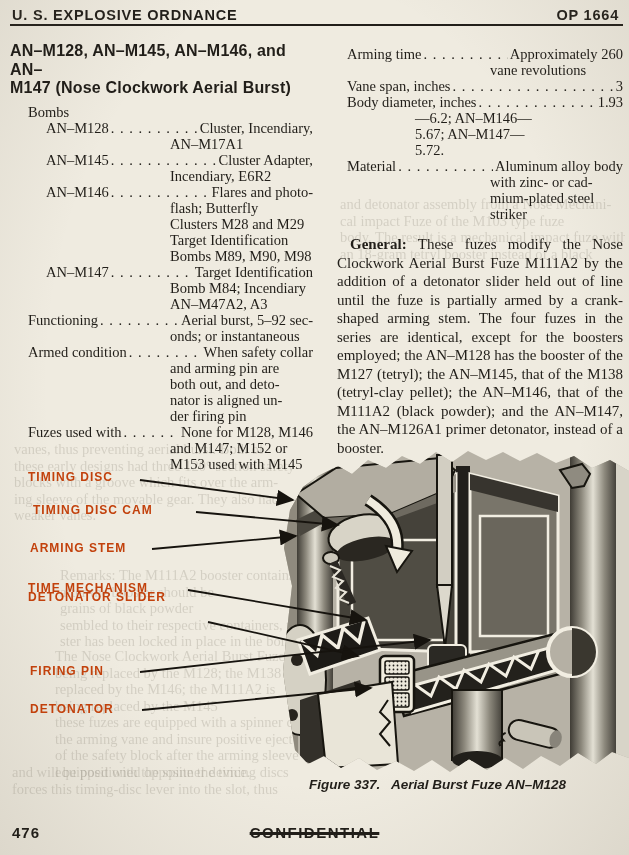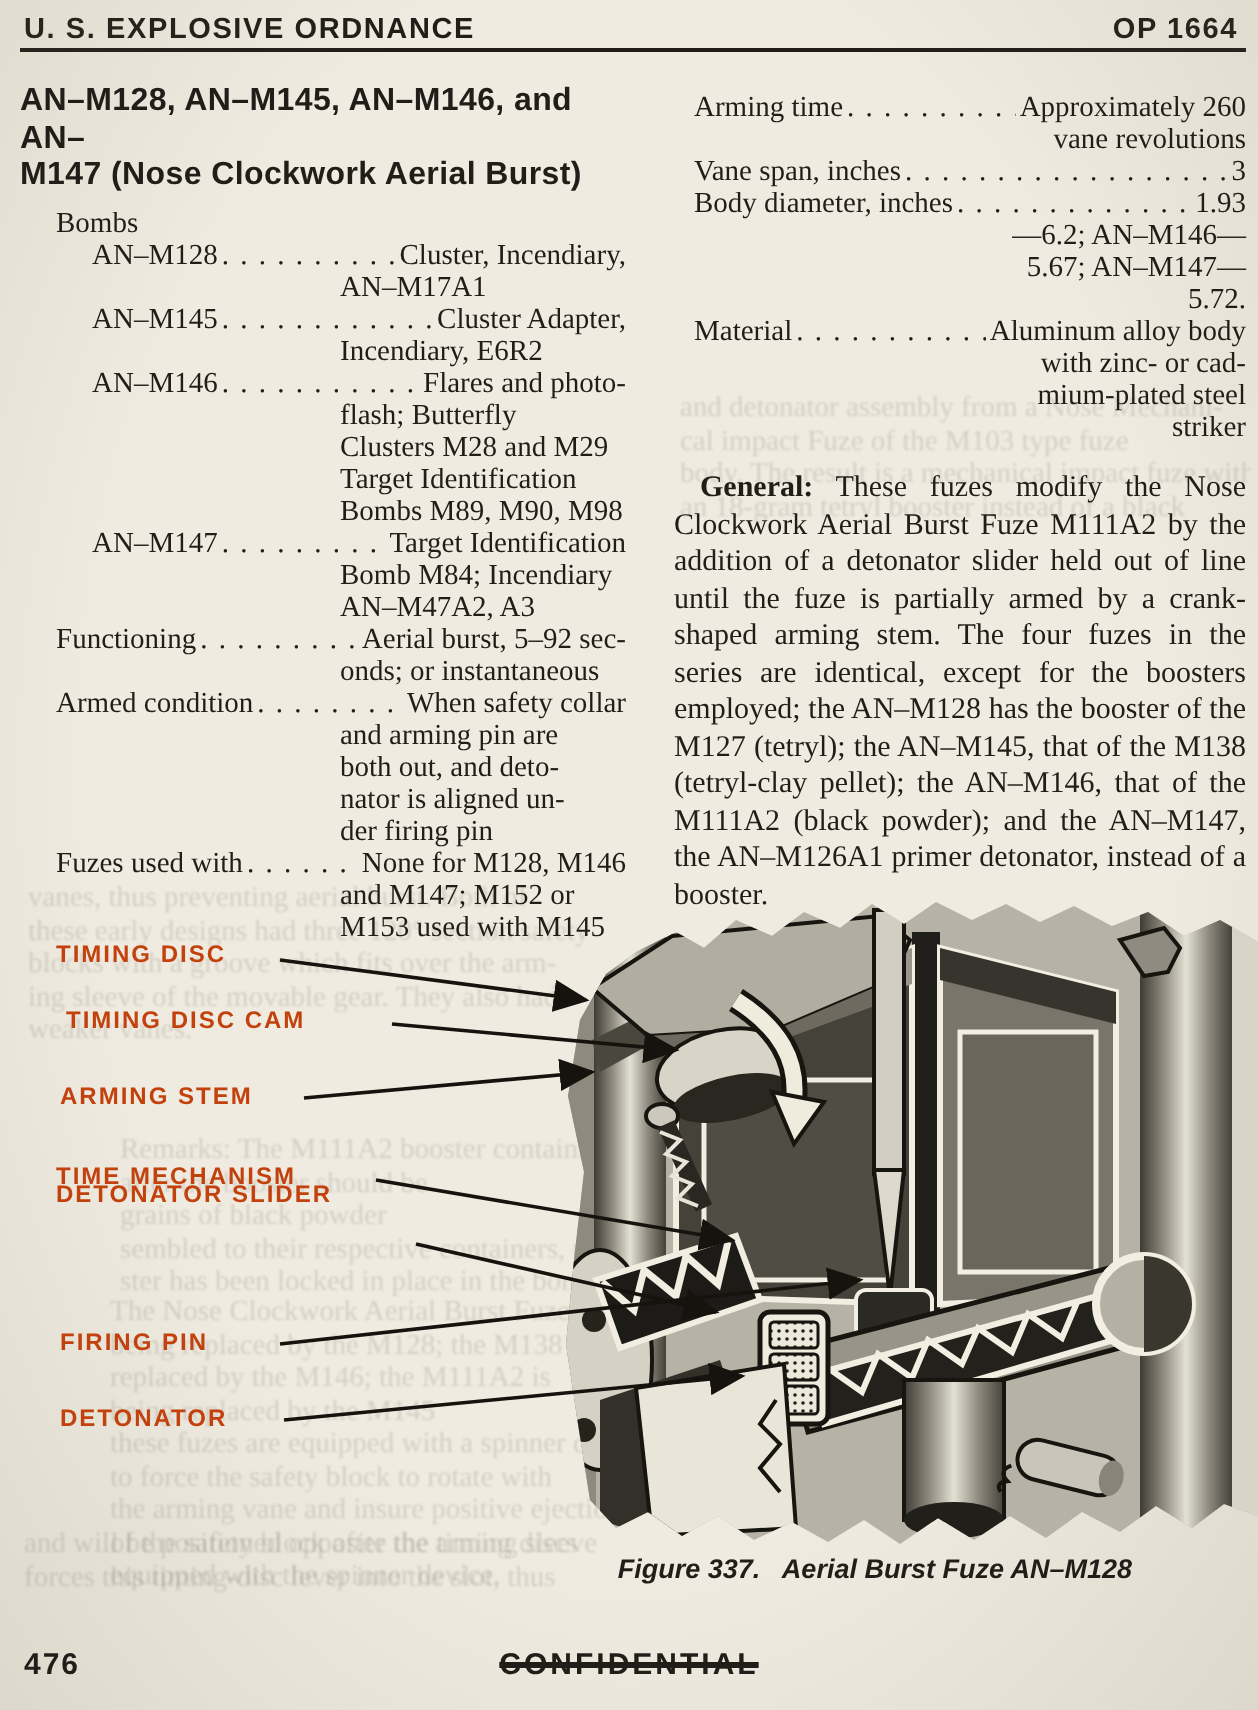--- a/index.html
+++ b/index.html
@@ -68,21 +68,20 @@
         <div>grains of black powder</div>
         <div>sembled to their respective containers, until the</div>
         <div>ster has been locked in place in the bomb</div>
       </div>
       <div class="ghost" style="left: 55px; top: 648px; width: 258px;">
         <div>The Nose Clockwork Aerial Burst Fuze M127</div>
         <div>being replaced by the M128; the M138 is</div>
         <div>replaced by the M146; the M111A2 is</div>
         <div>being replaced by the M145</div>
         <div>these fuzes are equipped with a spinner de-</div>
-        <div>to force the safety block to rotate with</div>
         <div>the arming vane and insure positive ejection</div>
         <div>of the safety block after the arming sleeve</div>
         <div>equipped with the spinner device.</div>
       </div>
       <div class="ghost" style="left: 340px; top: 196px; width: 285px;">
         <div>and detonator assembly from a Nose Mechani-</div>
         <div>cal impact Fuze of the M103 type fuze</div>
         <div>body. The result is a mechanical impact fuze with</div>
         <div>an 18-gram tetryl booster instead of a black</div>
       </div>
@@ -164,21 +163,21 @@
             <span class="leader dots"></span>
             <span class="value">None for M128, M146</span>
           </div>
           <div class="spec-cont" style="padding-left: 160px;">and M147; M152 or</div>
           <div class="spec-cont" style="padding-left: 160px;">M153 used with M145</div>
         </div>
       </div>
   </div>
 
   <div class="col col-r">
-    <div class="specs" id="specs-right" style="margin-top:4px;text-align:right;">
+    <div class="specs" id="specs-right" style="margin-top:4px;">
         <div class="spec-item">
           <div class="spec-first">
             <span class="term t-lvl2">Arming time</span>
             <span class="leader dots"></span>
             <span class="value">Approximately 260</span>
           </div>
           <div class="spec-cont" style="padding-left: 153px;">vane revolutions</div>
         </div>
         <div class="spec-item">
           <div class="spec-first">

